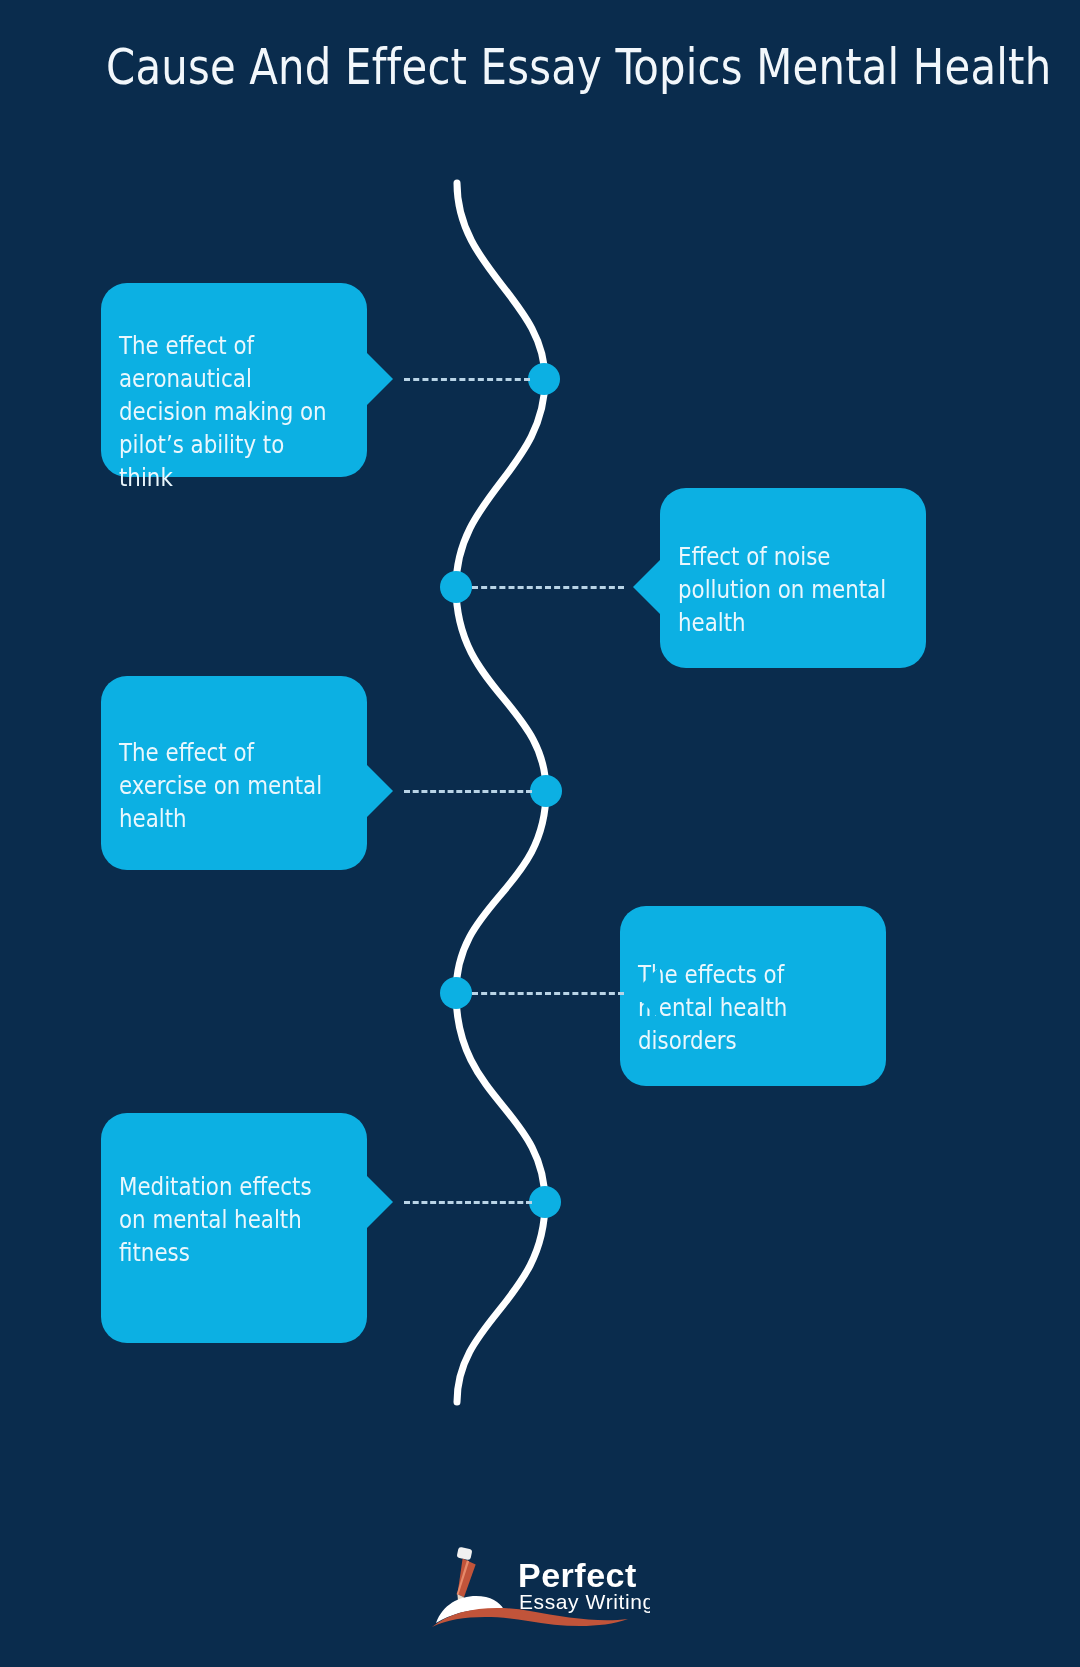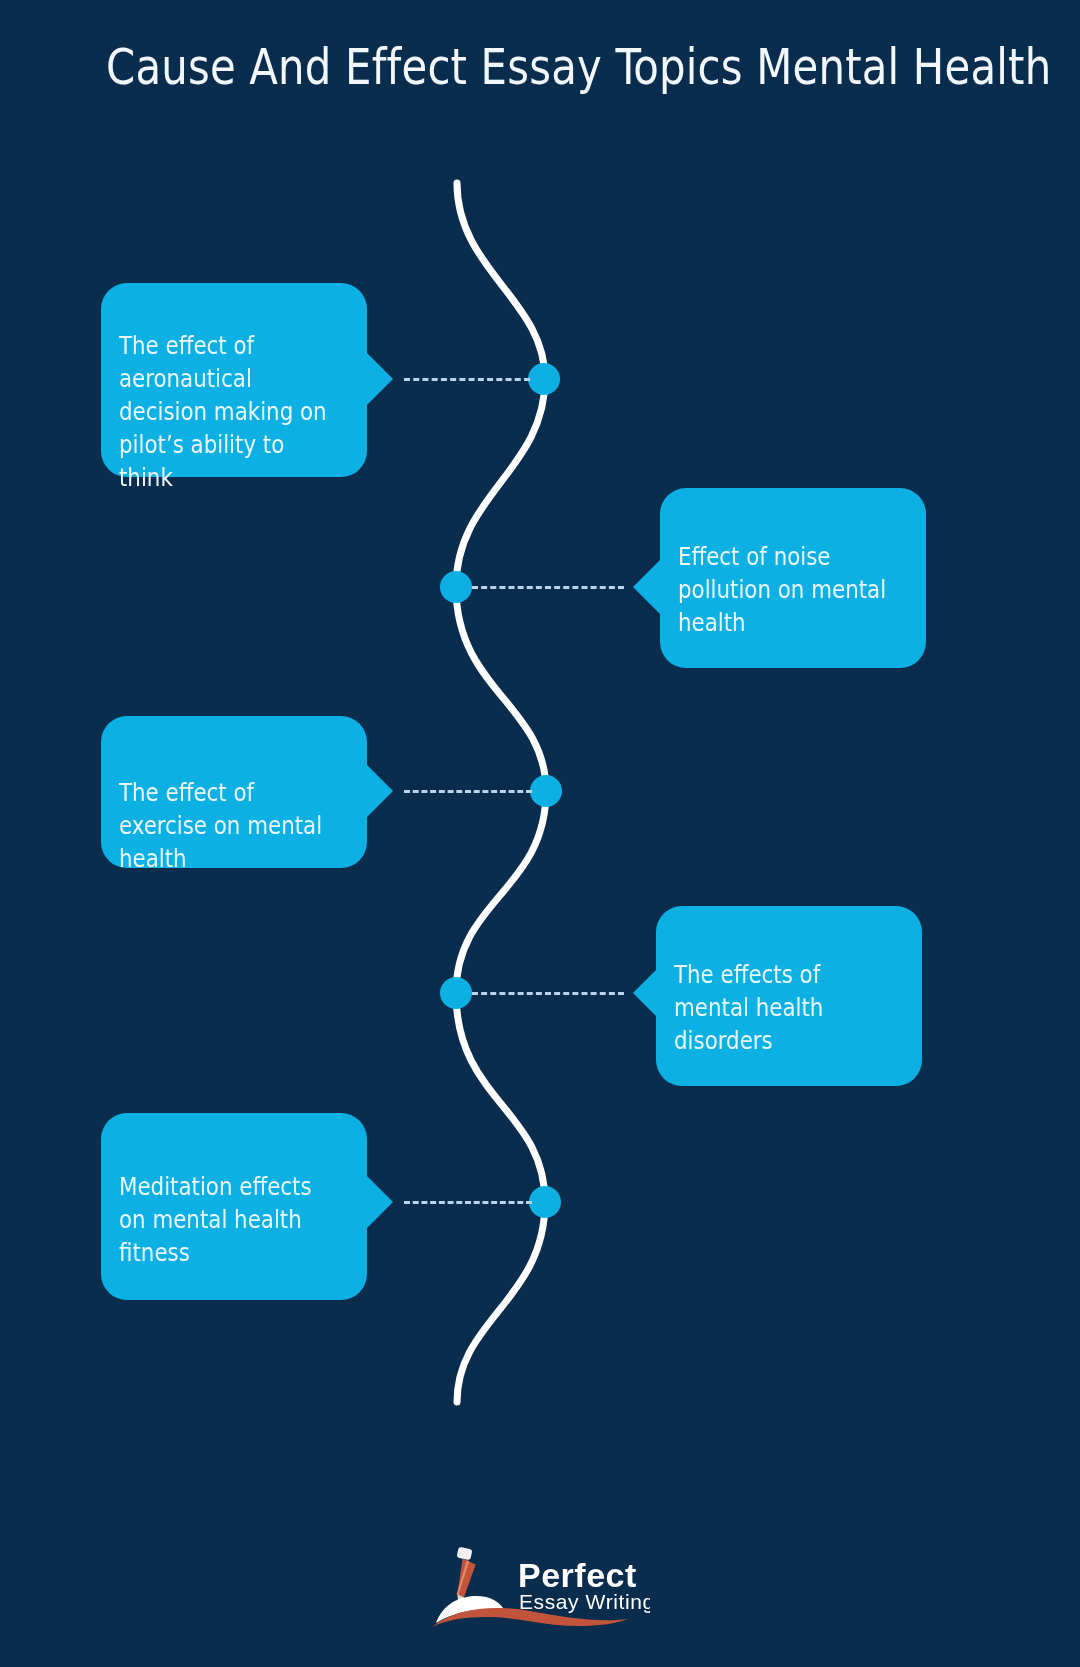--- a/index.html
+++ b/index.html
@@ -129,33 +129,33 @@
   </div>
   <div class="nub right-point" style="left:366px; top:352px;"></div>
   <div class="dash" style="left:404px; top:378px; width:126px;"></div>
 
   <div class="callout right" style="left:660px; top:488px; width:266px; height:180px;">
     <div class="ctext" style="top:52px;">Effect of noise pollution on mental health</div>
   </div>
   <div class="nub left-point" style="left:633px; top:560px;"></div>
   <div class="dash" style="left:472px; top:586px; width:152px;"></div>
 
-  <div class="callout left" style="left:101px; top:716px; width:266px; height:152px;">
+  <div class="callout left" style="left:101px; top:676px; width:266px; height:194px;">
     <div class="ctext" style="top:60px;">The effect of exercise on mental health</div>
   </div>
   <div class="nub right-point" style="left:366px; top:764px;"></div>
   <div class="dash" style="left:404px; top:790px; width:128px;"></div>
 
-  <div class="callout right" style="left:656px; top:906px; width:266px; height:180px;">
+  <div class="callout right" style="left:620px; top:906px; width:266px; height:180px;">
     <div class="ctext" style="top:52px;">The effects of mental health disorders</div>
   </div>
   <div class="nub left-point" style="left:633px; top:966px;"></div>
   <div class="dash" style="left:472px; top:992px; width:152px;"></div>
 
-  <div class="callout left" style="left:101px; top:1113px; width:266px; height:187px;">
+  <div class="callout left" style="left:101px; top:1113px; width:266px; height:230px;">
     <div class="ctext" style="top:57px;">Meditation effects on mental health fitness</div>
   </div>
   <div class="nub right-point" style="left:366px; top:1175px;"></div>
   <div class="dash" style="left:404px; top:1201px; width:128px;"></div>
 
   <svg id="logo" viewBox="0 0 220 86" width="220" height="86" xmlns="http://www.w3.org/2000/svg">
 
     <g>
       <rect x="27.5" y="3" width="14" height="11" rx="3" fill="#f1f1f1" transform="rotate(12 34.5 8.5)"></rect>
       <path d="M 28.6,14.5 L 42.6,17.5 L 38.0,52.0 L 31.0,50.5 Z" fill="#c1543a" transform="rotate(12 35 33)"></path>

